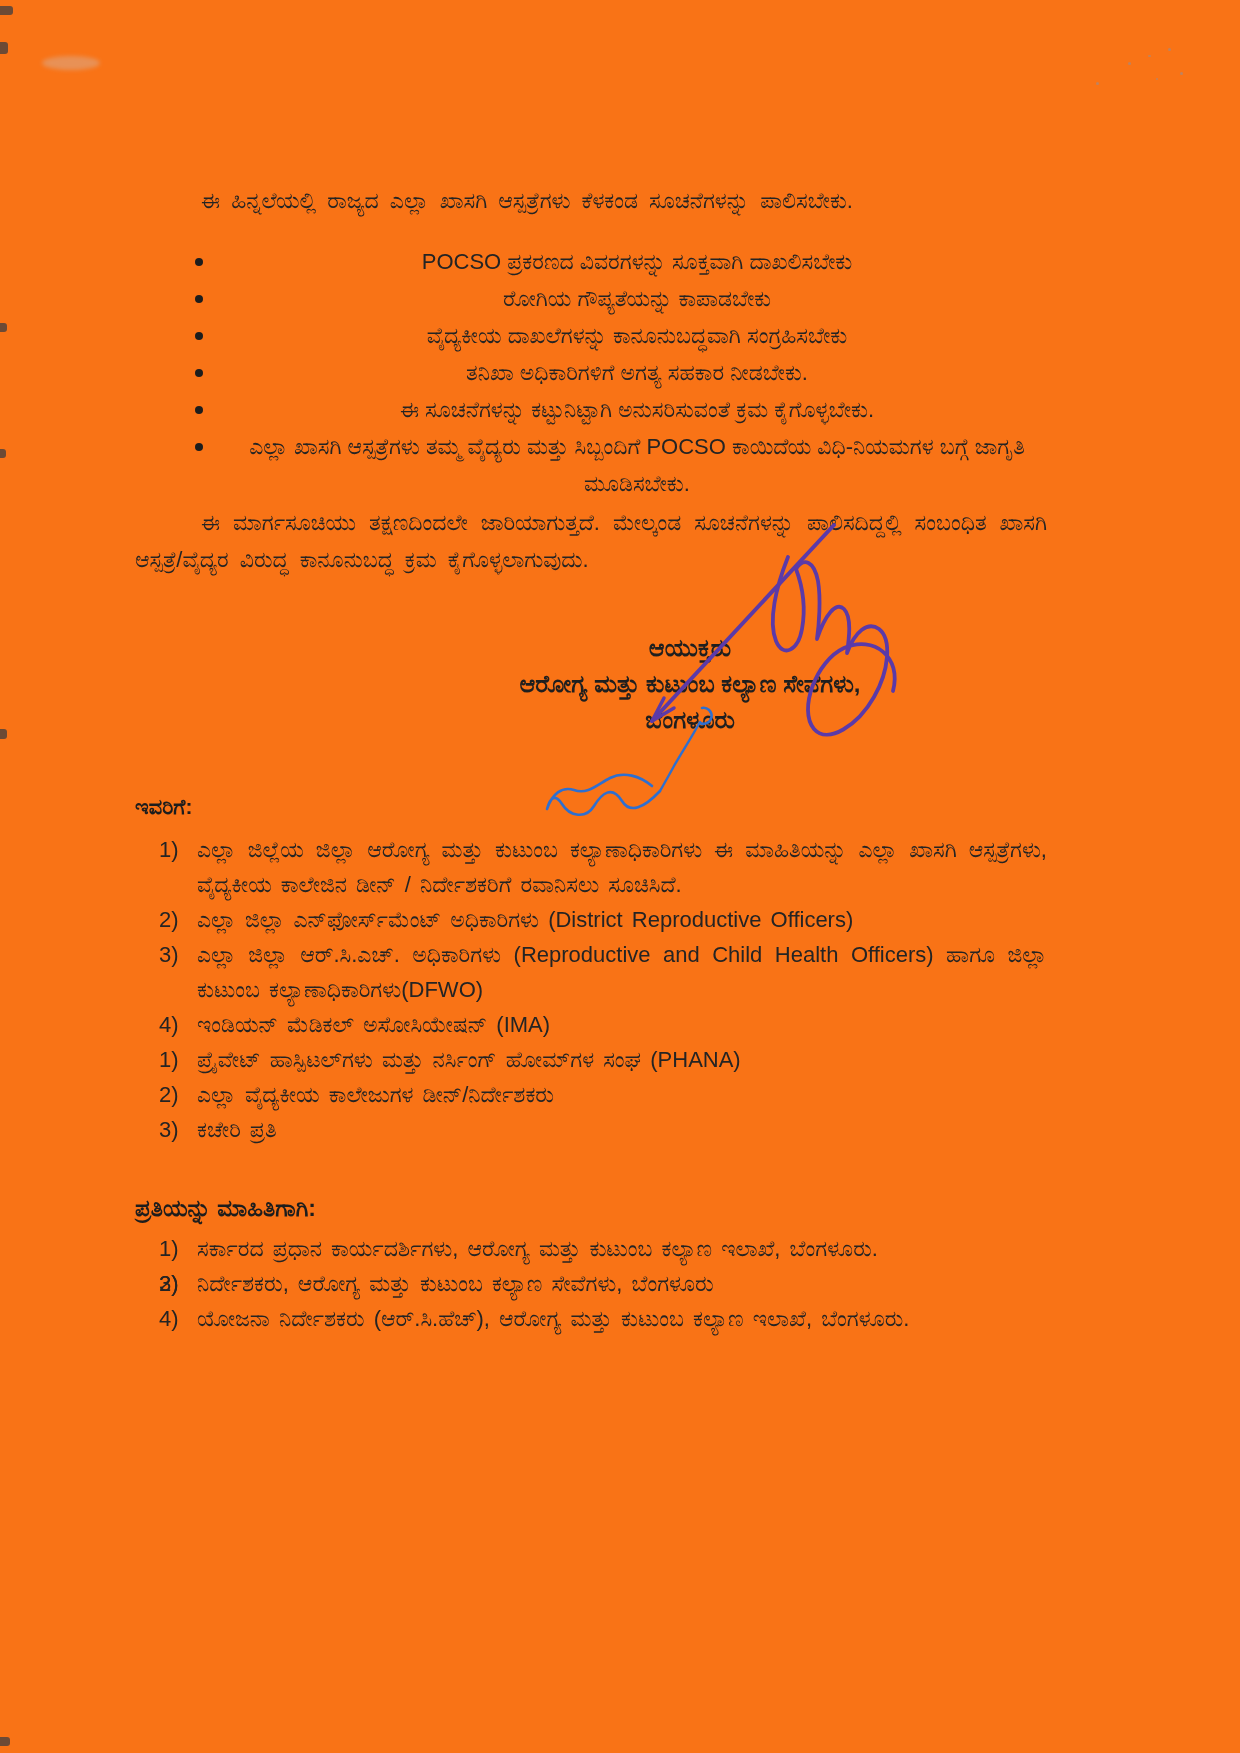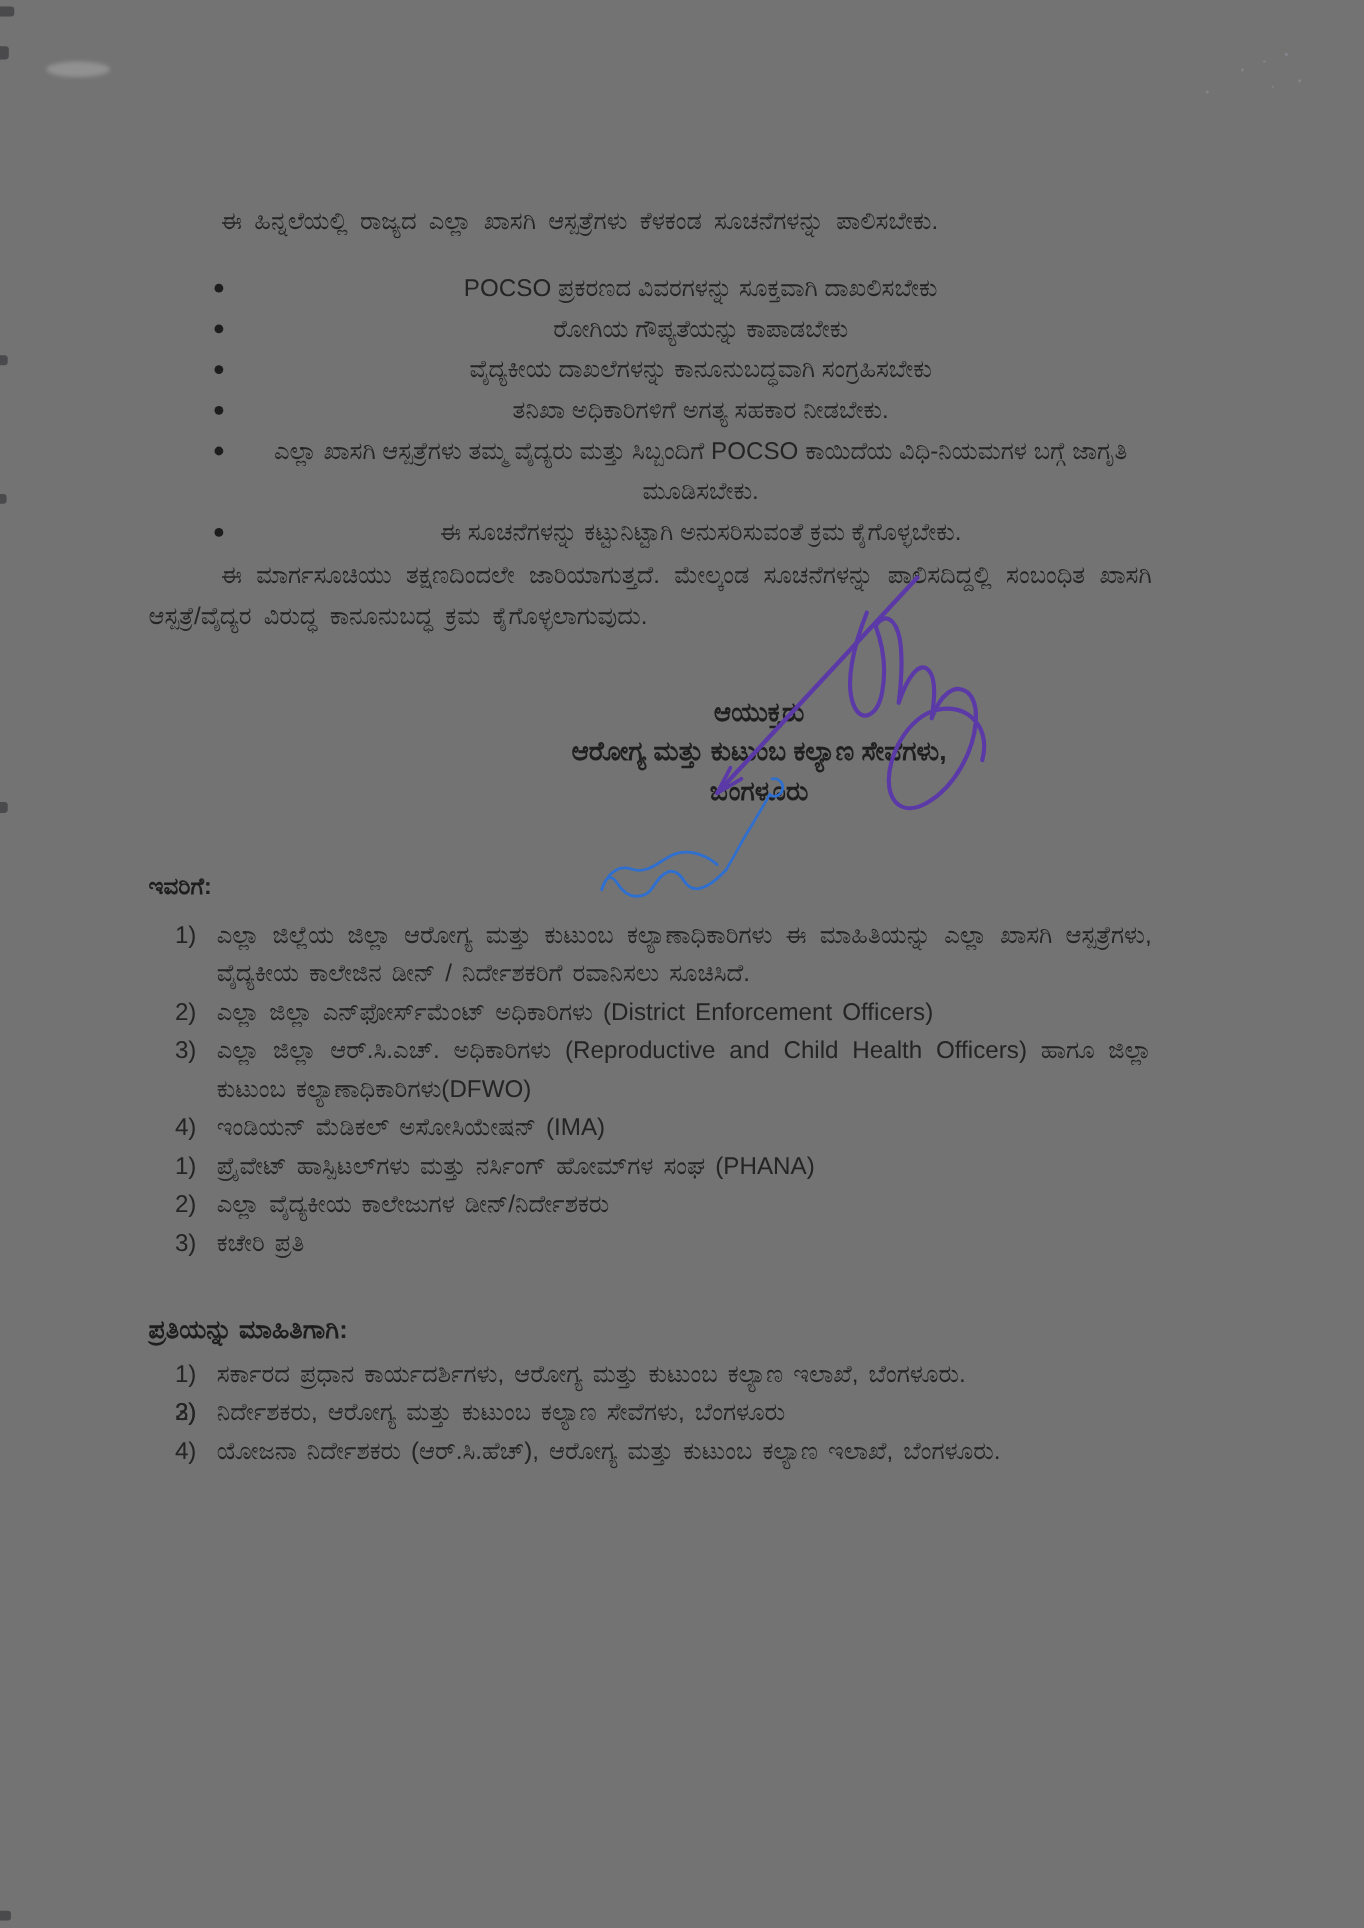--- a/index.html
+++ b/index.html
@@ -1,19 +1,19 @@
 <!DOCTYPE html>
 <html><head>
 <meta charset="utf-8">
 <style>
   html,body{margin:0;padding:0;background:#ffffff;}
   .page{
     position:relative;
     width:1240px;height:1753px;
-    background:#737373;
+    background:#f97316;
     font-family:"Liberation Sans","DejaVu Sans",sans-serif;
     color:#222222;
     overflow:hidden;
   }
   .content{
     position:absolute;
     left:135px;top:160px;
     width:912px;
   }
   .para{
@@ -118,46 +118,46 @@
       <div class="bullet-row">
         <span class="dot"></span>
         <span>ವೈದ್ಯಕೀಯ ದಾಖಲೆಗಳನ್ನು ಕಾನೂನುಬದ್ಧವಾಗಿ ಸಂಗ್ರಹಿಸಬೇಕು</span>
       </div>
       <div class="bullet-row">
         <span class="dot"></span>
         <span>ತನಿಖಾ ಅಧಿಕಾರಿಗಳಿಗೆ ಅಗತ್ಯ ಸಹಕಾರ ನೀಡಬೇಕು.</span>
       </div>
       <div class="bullet-row">
         <span class="dot"></span>
+        <span>ಈ ಸೂಚನೆಗಳನ್ನು ಕಟ್ಟುನಿಟ್ಟಾಗಿ ಅನುಸರಿಸುವಂತೆ ಕ್ರಮ ಕೈಗೊಳ್ಳಬೇಕು.</span>
+      </div>
+      <div class="bullet-row">
+        <span class="dot"></span>
         <span>ಎಲ್ಲಾ ಖಾಸಗಿ ಆಸ್ಪತ್ರೆಗಳು ತಮ್ಮ ವೈದ್ಯರು ಮತ್ತು ಸಿಬ್ಬಂದಿಗೆ POCSO ಕಾಯಿದೆಯ ವಿಧಿ-ನಿಯಮಗಳ ಬಗ್ಗೆ ಜಾಗೃತಿ ಮೂಡಿಸಬೇಕು.</span>
-      </div>
-      <div class="bullet-row">
-        <span class="dot"></span>
-        <span>ಈ ಸೂಚನೆಗಳನ್ನು ಕಟ್ಟುನಿಟ್ಟಾಗಿ ಅನುಸರಿಸುವಂತೆ ಕ್ರಮ ಕೈಗೊಳ್ಳಬೇಕು.</span>
       </div>
     </div>
 
     <p class="para para2 first-indent">ಈ ಮಾರ್ಗಸೂಚಿಯು ತಕ್ಷಣದಿಂದಲೇ ಜಾರಿಯಾಗುತ್ತದೆ. ಮೇಲ್ಕಂಡ ಸೂಚನೆಗಳನ್ನು ಪಾಲಿಸದಿದ್ದಲ್ಲಿ ಸಂಬಂಧಿತ ಖಾಸಗಿ ಆಸ್ಪತ್ರೆ/ವೈದ್ಯರ ವಿರುದ್ಧ ಕಾನೂನುಬದ್ಧ ಕ್ರಮ ಕೈಗೊಳ್ಳಲಾಗುವುದು.</p>
 
     <div class="sig-block">
       <div>ಆಯುಕ್ತರು</div>
       <div>ಆರೋಗ್ಯ ಮತ್ತು ಕುಟುಂಬ ಕಲ್ಯಾಣ ಸೇವೆಗಳು,</div>
       <div>ಬೆಂಗಳೂರು</div>
     </div>
 
     <div class="section-heading">ಇವರಿಗೆ:</div>
 
     <div class="num-list">
       <div class="list-row">
         <span class="num">1)</span>
         <span>ಎಲ್ಲಾ ಜಿಲ್ಲೆಯ ಜಿಲ್ಲಾ ಆರೋಗ್ಯ ಮತ್ತು ಕುಟುಂಬ ಕಲ್ಯಾಣಾಧಿಕಾರಿಗಳು ಈ ಮಾಹಿತಿಯನ್ನು ಎಲ್ಲಾ ಖಾಸಗಿ ಆಸ್ಪತ್ರೆಗಳು, ವೈದ್ಯಕೀಯ ಕಾಲೇಜಿನ ಡೀನ್ / ನಿರ್ದೇಶಕರಿಗೆ ರವಾನಿಸಲು ಸೂಚಿಸಿದೆ.</span>
       </div>
       <div class="list-row">
         <span class="num">2)</span>
-        <span>ಎಲ್ಲಾ ಜಿಲ್ಲಾ ಎನ್‌ಫೋರ್ಸ್‌ಮೆಂಟ್ ಅಧಿಕಾರಿಗಳು (District Enforcement Officers)</span>
+        <span>ಎಲ್ಲಾ ಜಿಲ್ಲಾ ಎನ್‌ಫೋರ್ಸ್‌ಮೆಂಟ್ ಅಧಿಕಾರಿಗಳು (District Reproductive Officers)</span>
       </div>
       <div class="list-row">
         <span class="num">3)</span>
         <span>ಎಲ್ಲಾ ಜಿಲ್ಲಾ ಆರ್.ಸಿ.ಎಚ್. ಅಧಿಕಾರಿಗಳು (Reproductive and Child Health Officers) ಹಾಗೂ ಜಿಲ್ಲಾ ಕುಟುಂಬ ಕಲ್ಯಾಣಾಧಿಕಾರಿಗಳು(DFWO)</span>
       </div>
       <div class="list-row">
         <span class="num">4)</span>
         <span>ಇಂಡಿಯನ್ ಮೆಡಿಕಲ್ ಅಸೋಸಿಯೇಷನ್ (IMA)</span>
       </div>
       <div class="list-row">

